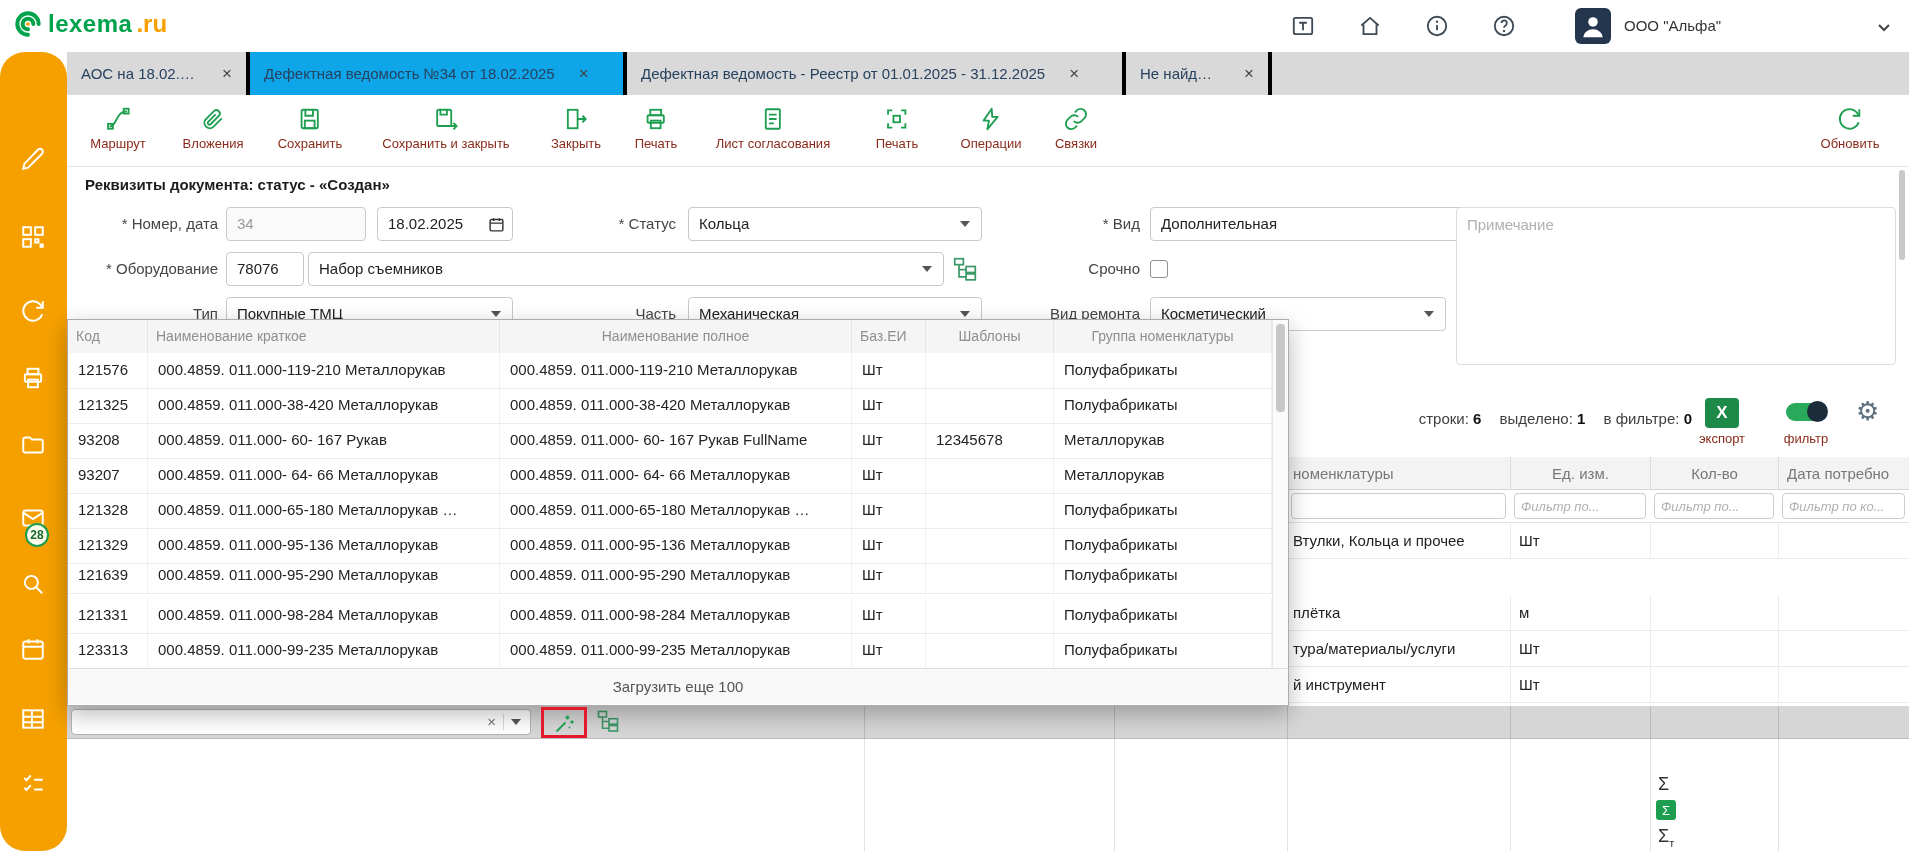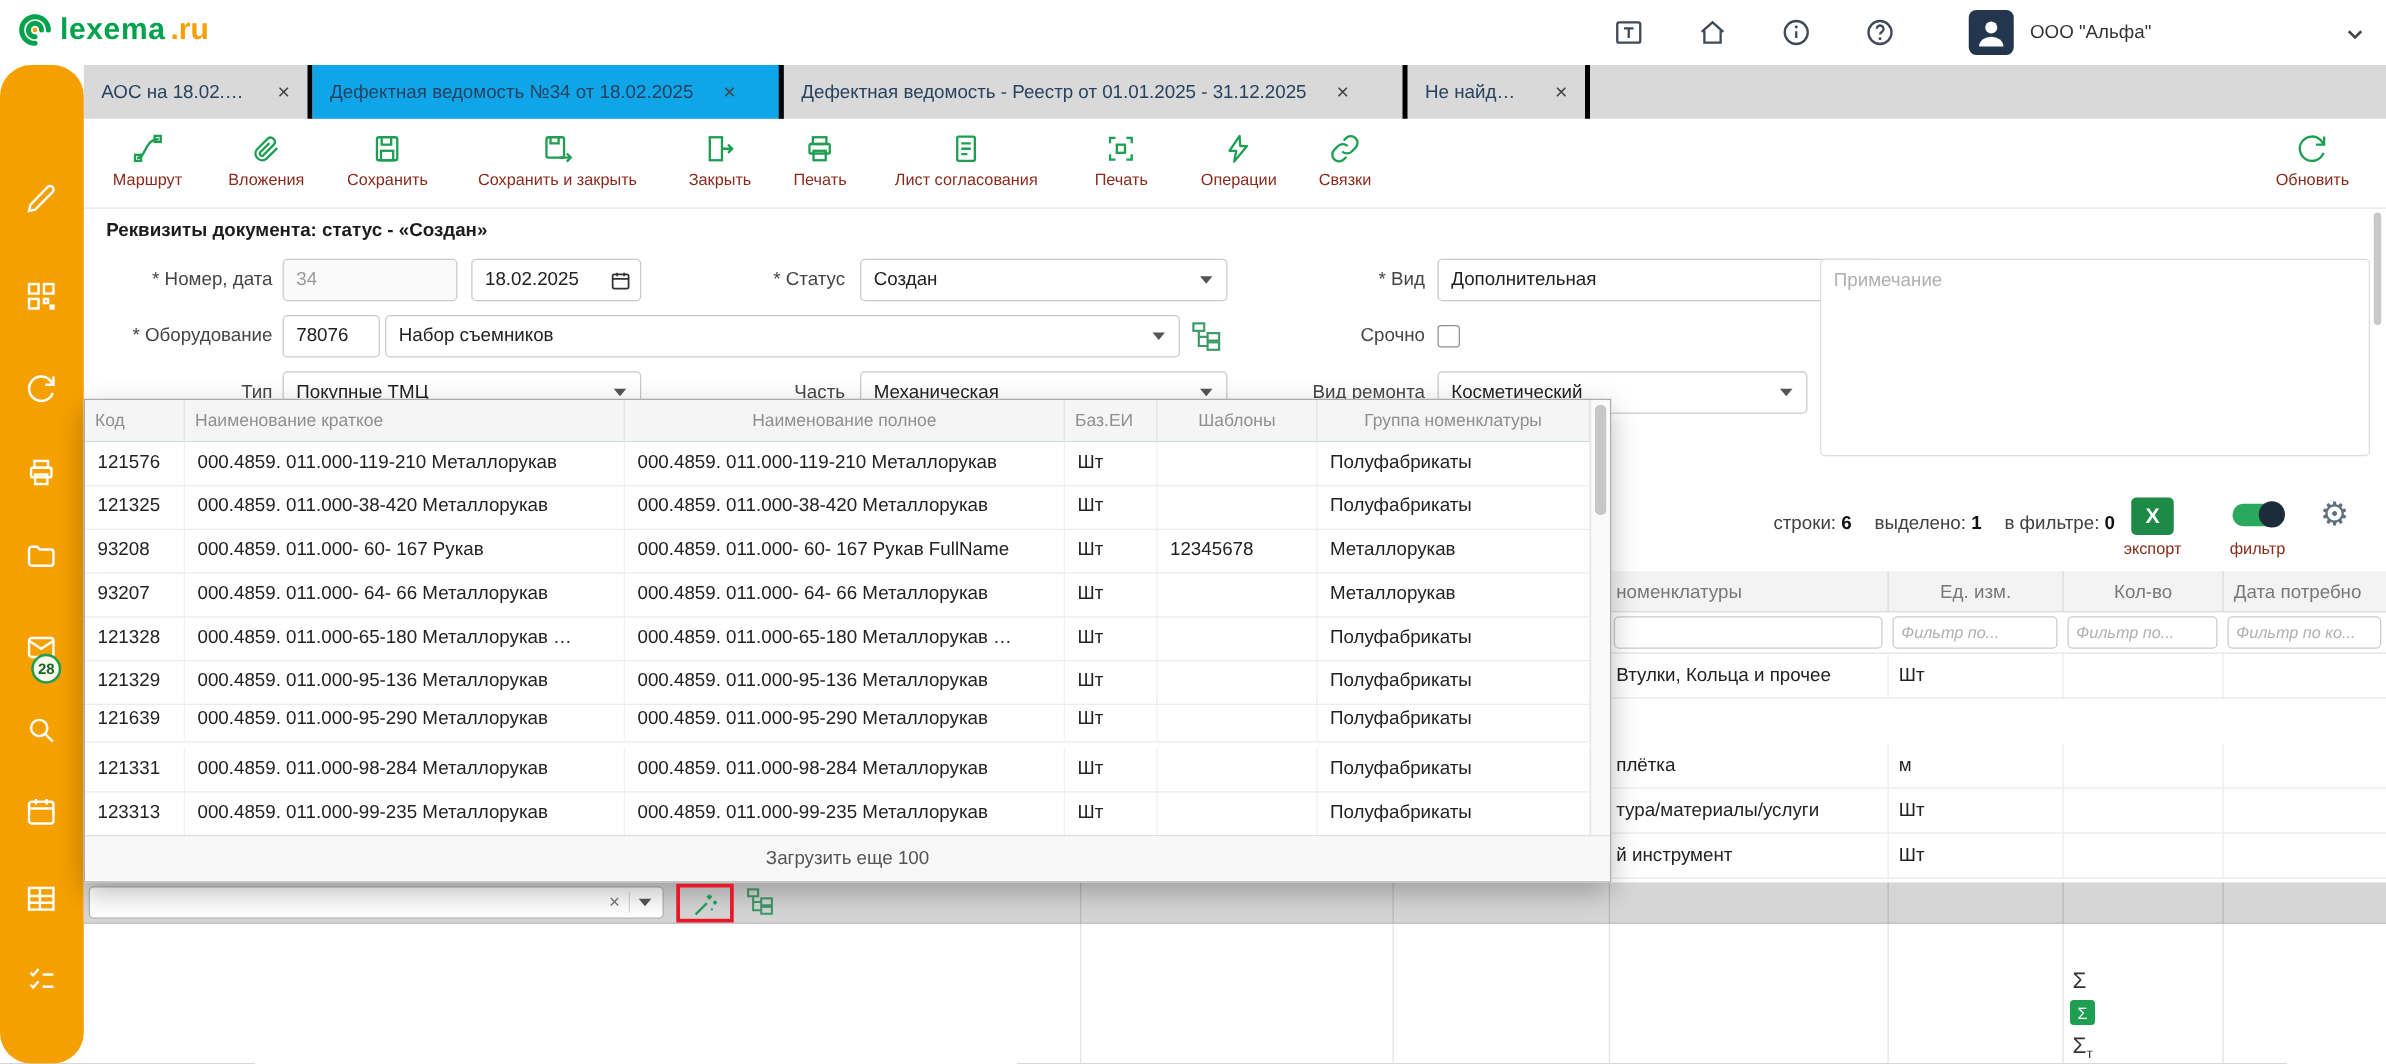--- a/index.html
+++ b/index.html
@@ -350,21 +350,21 @@
     <span>18.02.2025</span>
     <span style="position:absolute;right:7px;top:8px;color:#333">
         <svg width="17" height="17" viewBox="0 0 24 24" fill="none" stroke="currentColor" stroke-width="2">
           <rect x="3" y="5" width="18" height="16" rx="2"></rect>
           <path d="M3 10h18M8 3v4M16 3v4"></path>
         </svg>
       </span>
   </div>
   <div class="lbl" style="left:540px;top:207px;width:136px">* Статус</div>
   <div class="sel" style="left:688px;top:207px;width:294px">
-    <span>Создан</span><span class="chev"></span>
+    <span>Кольца</span><span class="chev"></span>
   </div>
   <div class="lbl" style="left:970px;top:207px;width:170px">* Вид</div>
   <div class="sel" style="left:1150px;top:207px;width:356px">
     <span>Дополнительная</span><span class="chev"></span>
   </div>
   <div id="note-box">
     <span class="ph">Примечание</span>
   </div>
 
   <div class="lbl" style="left:30px;top:252px;width:188px">* Оборудование</div>

